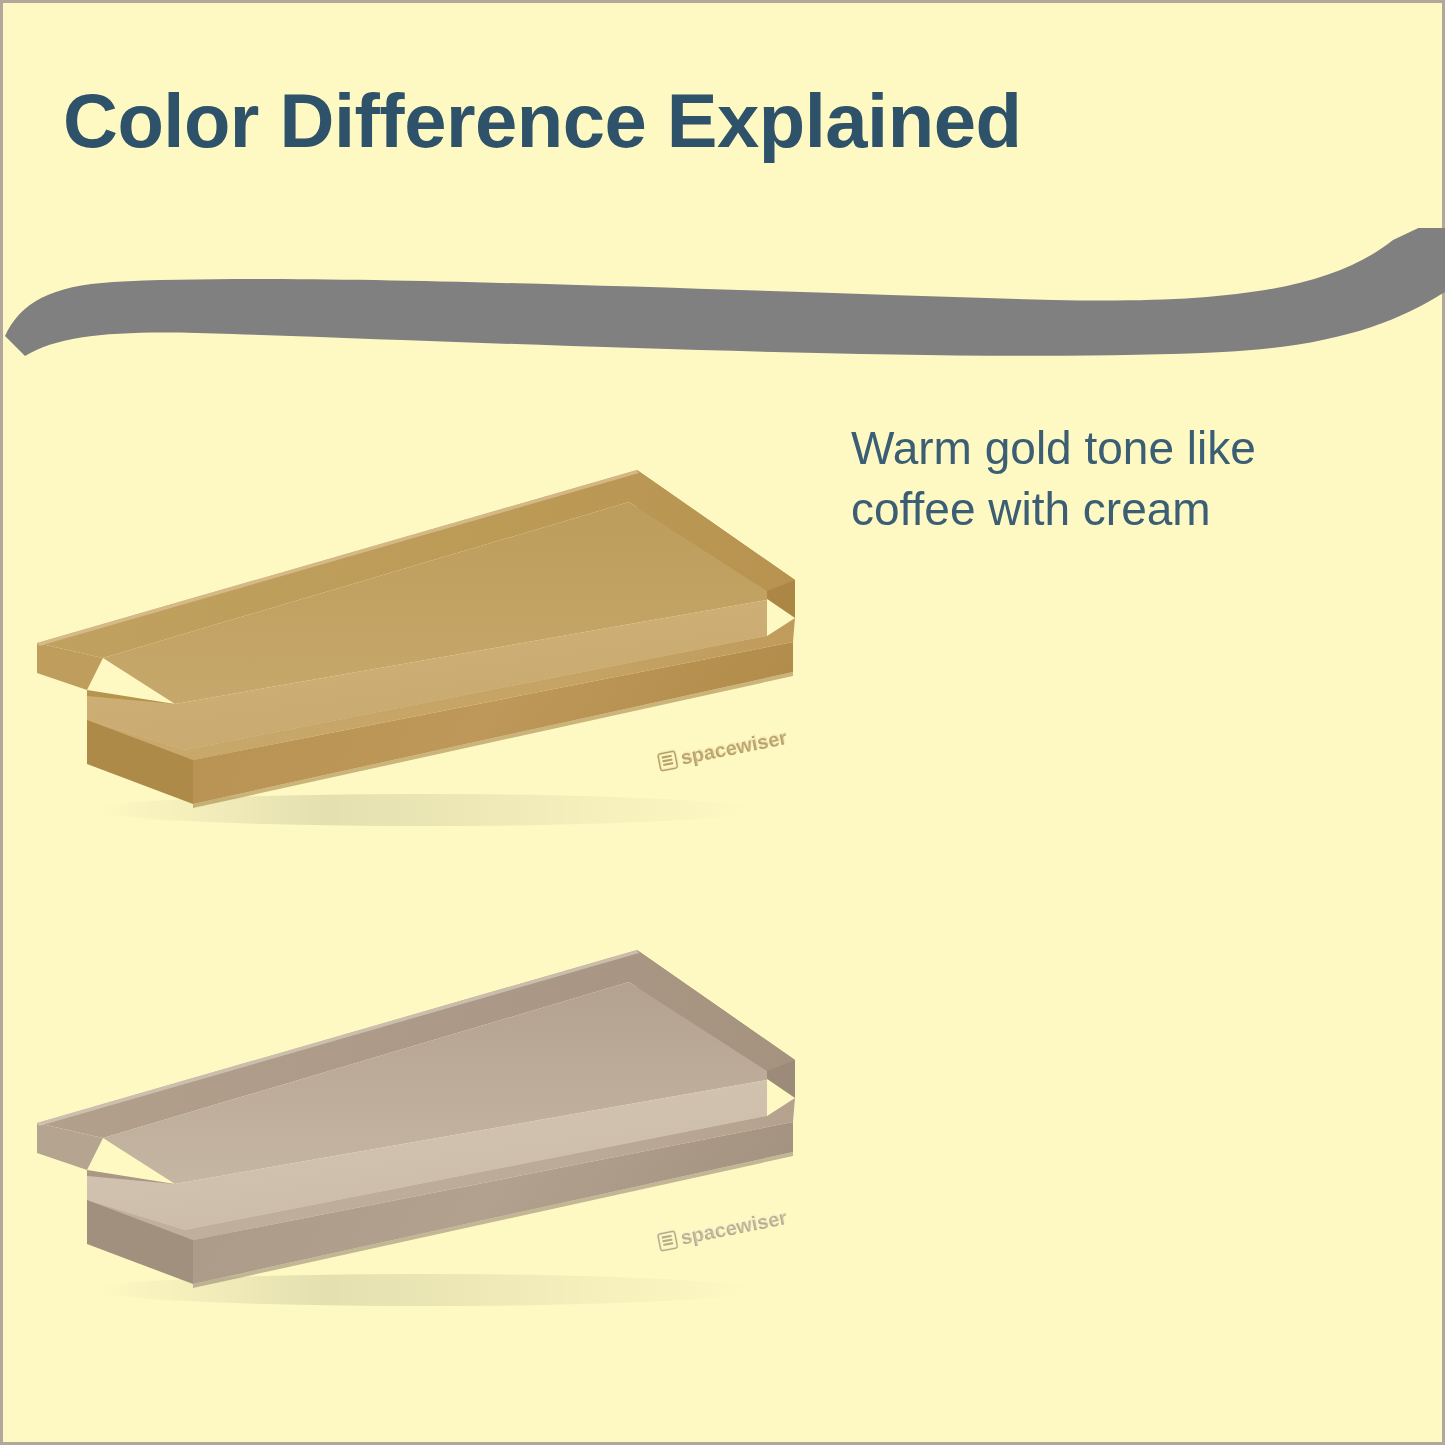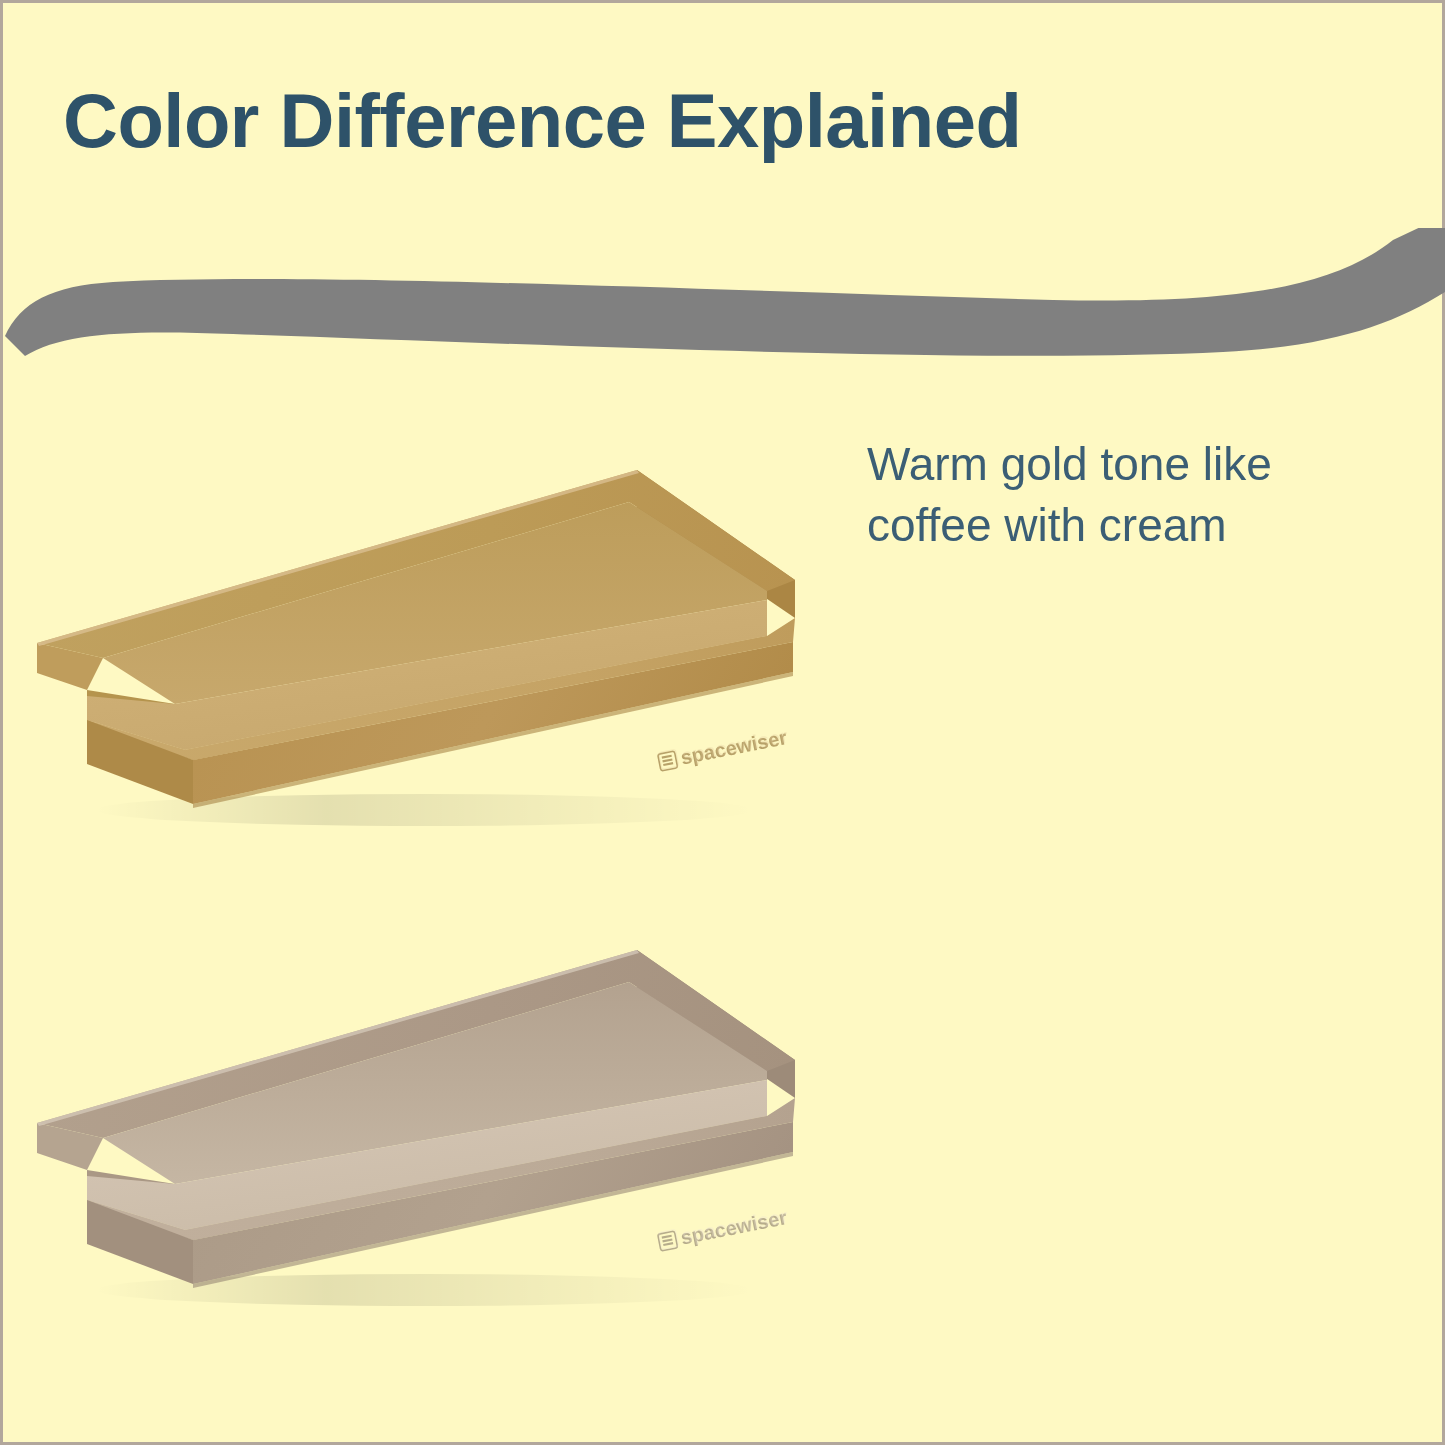--- a/index.html
+++ b/index.html
@@ -50,21 +50,21 @@
     color:#2e5269;
     line-height:1.1;
     margin:0 0 26px 0;
     white-space:nowrap;
   }
   .swatch-desc{
     font-size:46px;
     font-weight:normal;
     color:#3b5e75;
     line-height:1.33;
-    margin:16px;
+    margin:0;
     max-width:460px;
   }
 
   
   .tray-wrap{
     position:absolute;
     width:800px;height:400px;
   }
   .tray-1{ left:22px; top:455px; }
   .tray-2{ left:22px; top:935px; }

